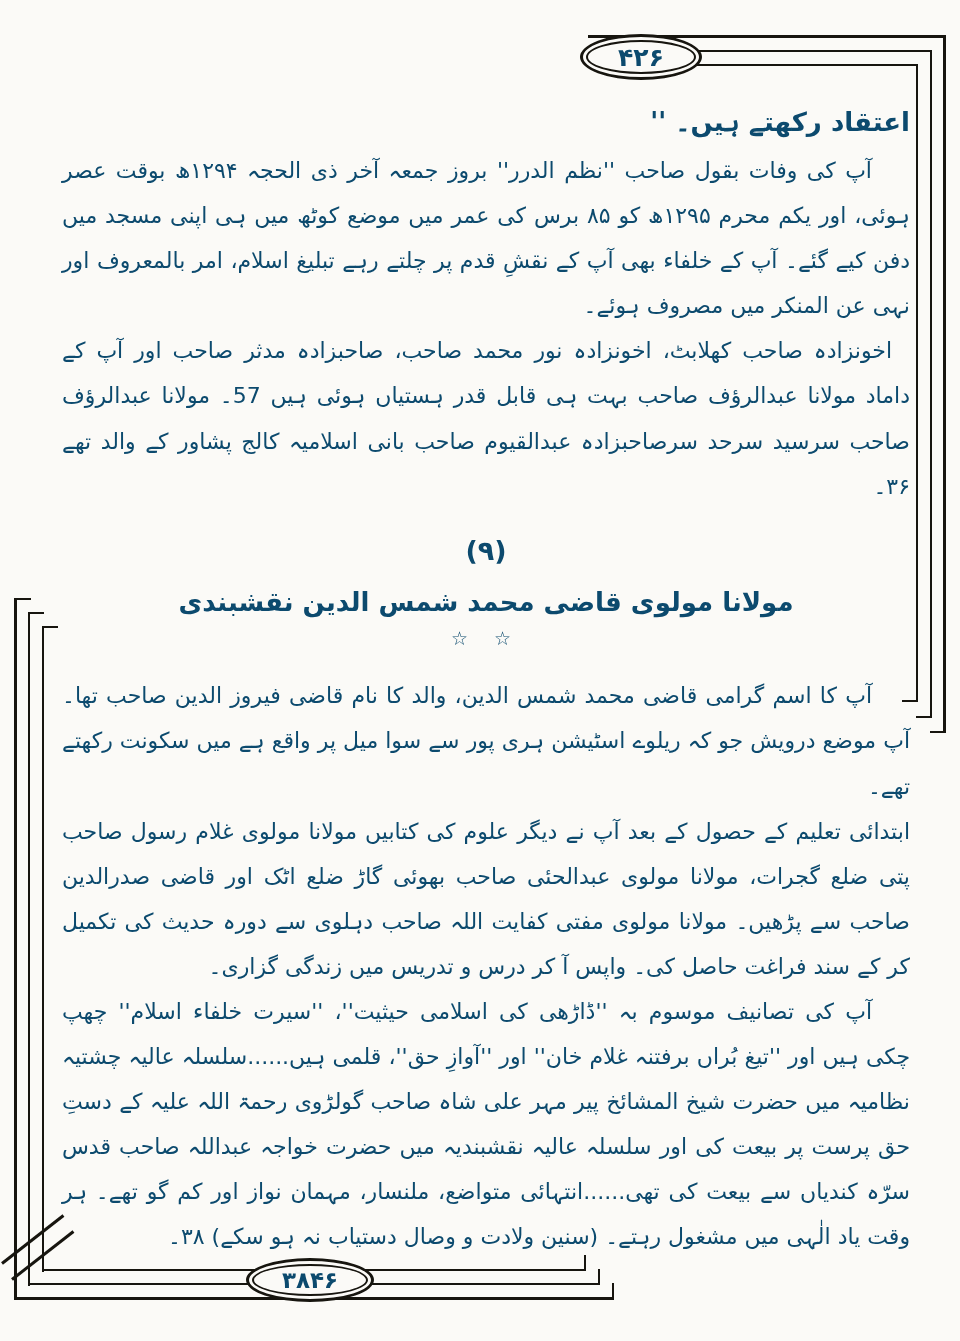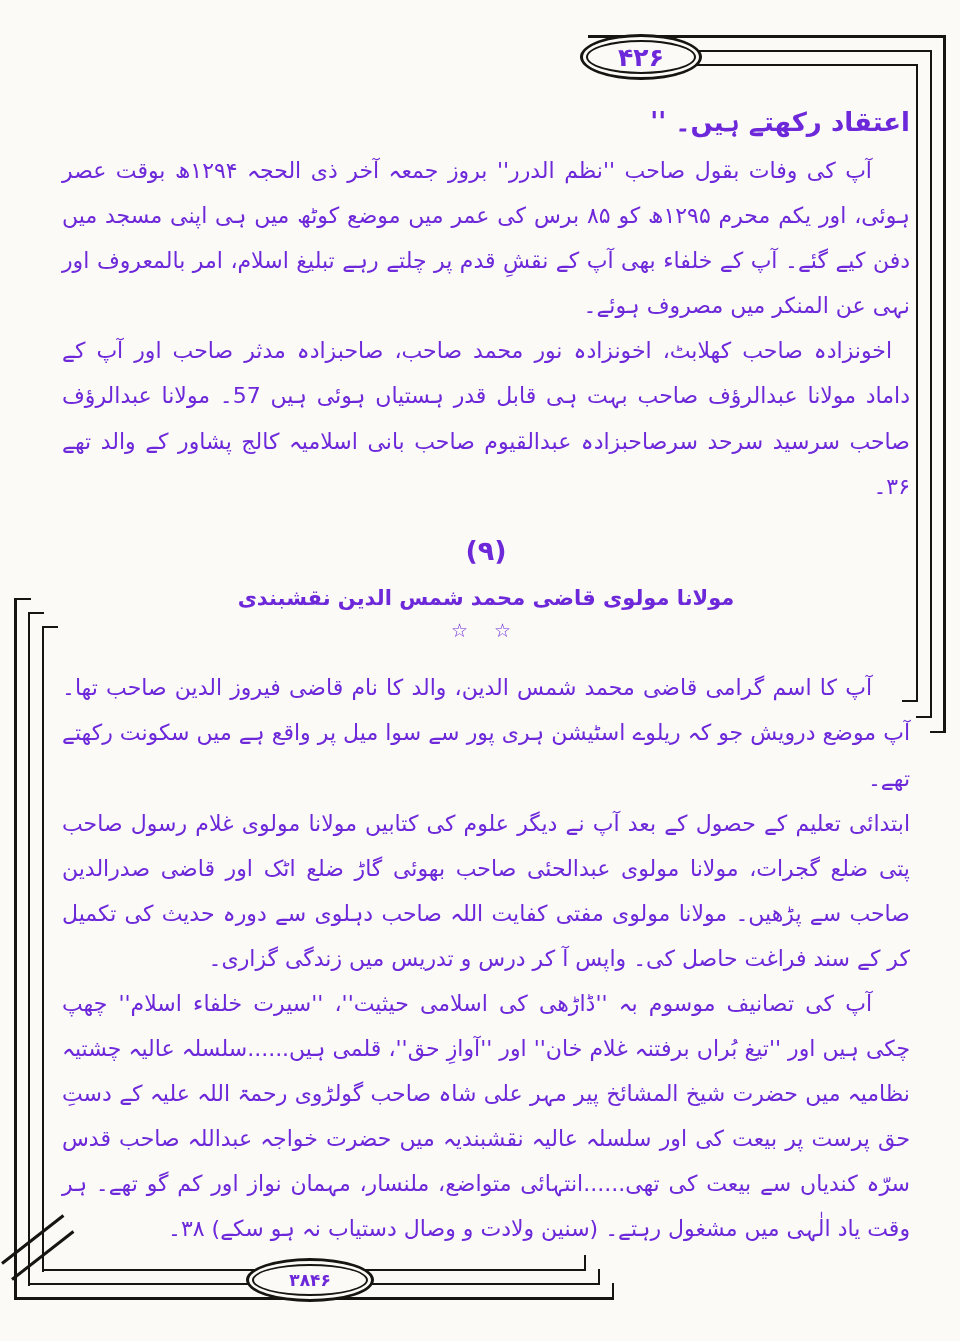--- a/index.html
+++ b/index.html
@@ -2,21 +2,21 @@
 <html lang="ur" dir="rtl"><head>
 <meta charset="utf-8">
 <style>
   * { margin:0; padding:0; box-sizing:border-box; }
   html,body { background:#e8e6e0; }
   .page {
     position:relative;
     width:960px; height:1341px;
     margin:0 auto;
     background:#fbfaf7;
-    color:#6d28d9;
+    color:#0c4a6e;
     font-family:"DejaVu Sans", sans-serif;
     overflow:hidden;
   }
   .line { position:absolute; background:#17150f; }
   .diag { position:absolute; background:#17150f; transform:rotate(-38deg); transform-origin:left center; }
   .oval {
     position:absolute;
     background:#fbfaf7;
     border:3px solid #17150f;
     border-radius:50%;
@@ -24,21 +24,21 @@
   }
   .oval-inner {
     position:absolute; inset:3px;
     border:2px solid #17150f;
     border-radius:50%;
     display:flex; align-items:center; justify-content:center;
     font-weight:bold;
     letter-spacing:2px;
   }
   .oval-top .oval-inner { font-size:25px; }
-  .oval-bottom .oval-inner { font-size:17px; }
+  .oval-bottom .oval-inner { font-size:23px; }
 
   .content {
     position:absolute;
     top:96px; right:50px; left:62px;
     direction:rtl;
     text-align:justify;
     z-index:2;
   }
   .opening {
     text-align:right;
@@ -52,21 +52,21 @@
   }
   .indent { text-indent:38px; }
   .indent-sm { text-indent:18px; }
   .section-number {
     text-align:center;
     font-size:27px; font-weight:bold;
     margin-top:26px;
   }
   .section-title {
     text-align:center;
-    font-size:21px; font-weight:bold;
+    font-size:26px; font-weight:bold;
     margin-top:16px;
     line-height:1.6;
   }
   .stars {
     text-align:center;
     font-size:19px;
     letter-spacing:10px;
     margin:4px 0 24px 0;
   }
 </style>

